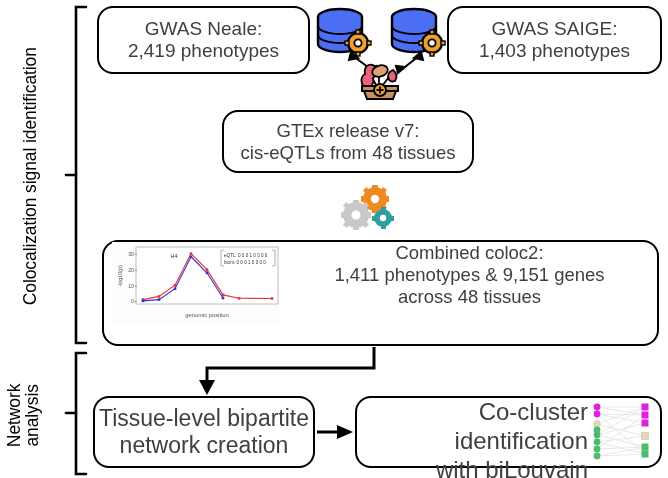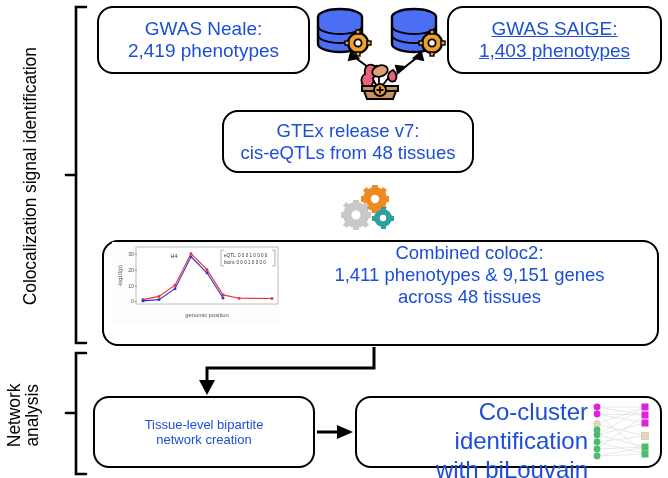--- a/index.html
+++ b/index.html
@@ -31,31 +31,31 @@
   
   .box {
     position: absolute;
     border: 2.6px solid #000;
     border-radius: 16px;
     background: #fff;
     display: flex;
     align-items: center;
     justify-content: center;
     text-align: center;
-    color: #1d4ed8;
+    color: #404040;
     line-height: 1.16;
     white-space: pre-line;
   }
   .box .txt { display: block; }
 
   #box-neale   { left: 97px;  top: 6px;   width: 213px; height: 68px;  font-size: 19px; }
-  #box-saige   { left: 447px; top: 6px;   width: 215px; height: 68px;  font-size: 19px; text-decoration: underline; }
+  #box-saige   { left: 447px; top: 6px;   width: 215px; height: 68px;  font-size: 19px; }
   #box-gtex    { left: 222px; top: 110px; width: 252px; height: 63px;  font-size: 18.5px; }
   #box-coloc2  { left: 102px; top: 240px; width: 557px; height: 106px; }
-  #box-bipart  { left: 93px;  top: 396px; width: 222px; height: 72px;  font-size: 13px; }
+  #box-bipart  { left: 93px;  top: 396px; width: 222px; height: 72px;  font-size: 23px; }
   #box-cocl    { left: 355px; top: 396px; width: 307px; height: 72px; }
 
   
   #box-coloc2 .inner {
     display: flex; justify-content: flex-start;
     width: 100%; height: 100%; padding: 0 6px 0 8px;
   }
   #coloc-text {
     flex: 1 1 auto;
     text-align: center;

